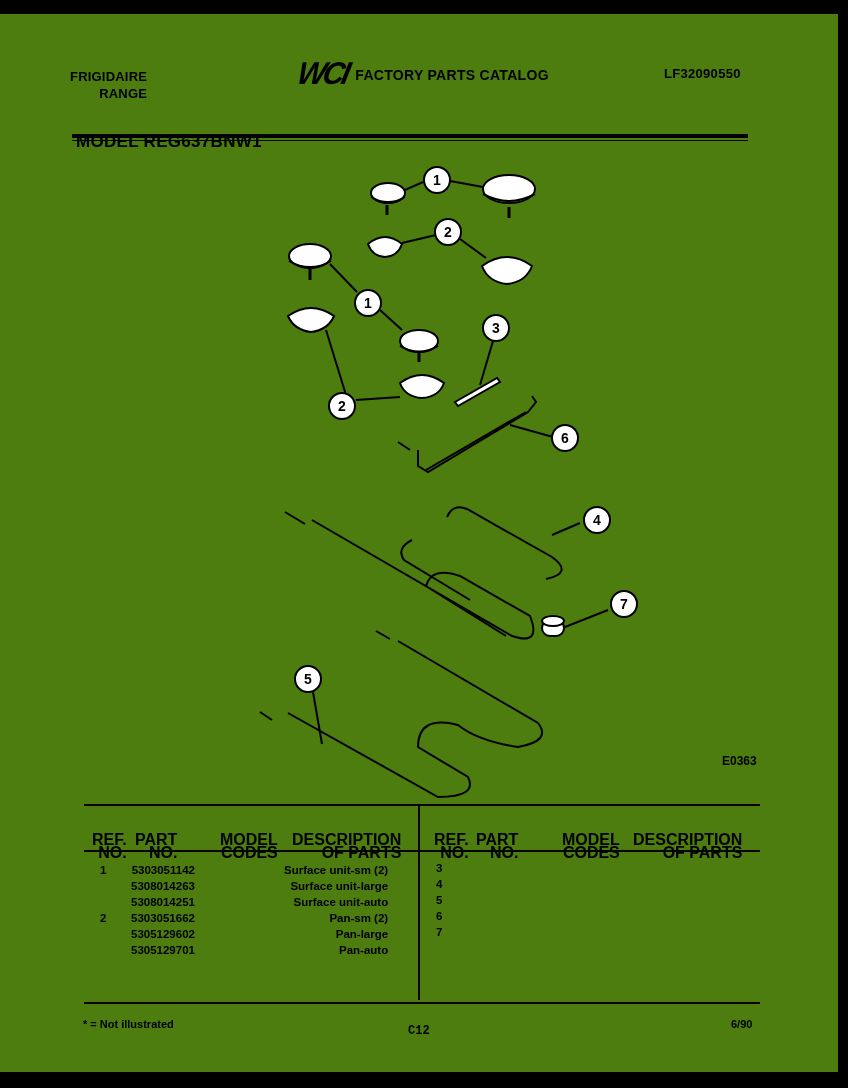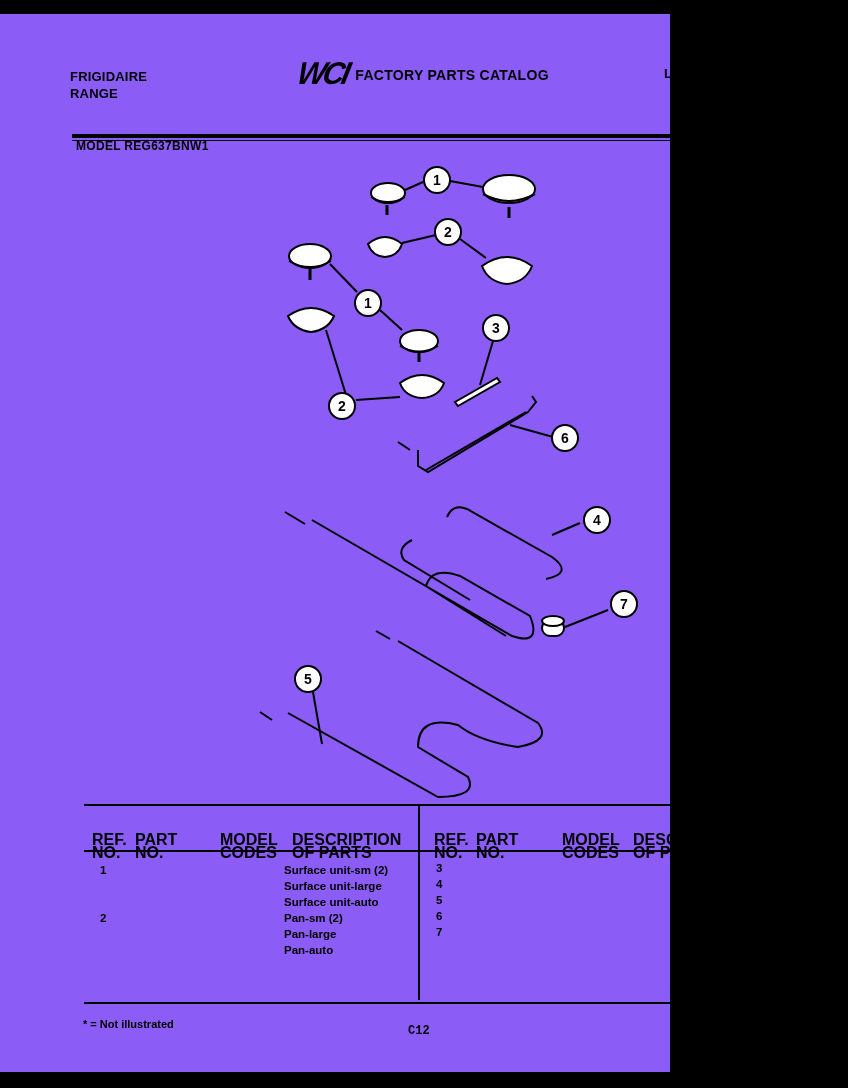--- a/index.html
+++ b/index.html
@@ -1,31 +1,31 @@
 <!DOCTYPE html>
 <html><head>
   <meta charset="utf-8">
   <style>
     html, body { margin: 0; padding: 0; }
     body {
       width: 848px; height: 1088px; background: #000; position: relative; overflow: hidden;
       font-family: "Liberation Sans", sans-serif; color: #000;
     }
     .page {
-      position: absolute; left: 0; top: 14px; width: 670px; height: 1058px; background: #8b5cf6;
+      position: absolute; left: 0; top: 14px; width: 838px; height: 1058px; background: #4d7c0f; text-align: right;
     }
     .abs { position: absolute; }
     .hdr-left { left: 70px; top: 54px; font-size: 13px; line-height: 17px; font-weight: bold; letter-spacing: 0.2px; }
     .logo-wrap { left: 298px; top: 44px; display: flex; align-items: center; }
     .logo { font-size: 30px; font-weight: 900; font-style: italic; letter-spacing: -3px; transform: skewX(-12deg) scaleY(1.05); line-height: 30px; }
     .logo-title { font-size: 14px; font-weight: bold; margin-left: 8px; margin-top: 3px; letter-spacing: 0.3px; }
     .catalog-num { left: 664px; top: 52px; font-size: 13px; font-weight: bold; letter-spacing: 0.3px; }
     .rule-top { left: 72px; top: 120px; width: 676px; height: 4px; background: #000; }
     .rule-top2 { left: 72px; top: 126px; width: 676px; height: 1px; background: #000; }
-    .model { left: 76px; top: 125px; font-size: 12px; font-weight: bold; letter-spacing: 0.3px; }
+    .model { left: 76px; top: 118px; font-size: 17px; font-weight: bold; letter-spacing: 0.3px; }
     .diag-code { left: 674px; top: 740px; font-size: 12px; font-weight: bold; margin-left: 48px; }
     .table-rule { height: 2px; background: #000; }
     .vdiv { left: 418px; top: 790px; width: 2px; height: 196px; background: #000; }
     .th { font-size: 16px; font-weight: bold; line-height: 13px; margin-top: 16px; }
     .td { font-size: 11.5px; font-weight: bold; line-height: 16px; white-space: nowrap; }
     .foot-note { left: 83px; top: 1004px; font-size: 11px; font-weight: bold; }
     .page-num { left: 408px; top: 1010px; font-size: 12px; font-weight: bold; font-family: Liberation Mono, monospace; }
     .date { left: 731px; top: 1004px; font-size: 11px; font-weight: bold; }
   </style>
 </head>
@@ -181,20 +181,28 @@
     </div>
 
   <div class="abs table-rule" style="left:84px;top:836px;width:676px;"></div>
 
   <div class="abs td" style="left:100px;top:848px;">
     <div>1</div>
       <div>&nbsp;</div>
       <div>&nbsp;</div>
     <div>2</div>
   </div>
+  <div class="abs td" style="left:131px;top:848px;">
+    <div>5303051142</div>
+    <div>5308014263</div>
+    <div>5308014251</div>
+    <div>5303051662</div>
+    <div>5305129602</div>
+    <div>5305129701</div>
+  </div>
   <div class="abs td" style="left:284px;top:848px;">
     <div>Surface unit-sm (2)</div>
     <div>Surface unit-large</div>
     <div>Surface unit-auto</div>
     <div>Pan-sm (2)</div>
     <div>Pan-large</div>
     <div>Pan-auto</div>
   </div>
 
   <div class="abs td" style="left:436px;top:846px;">

